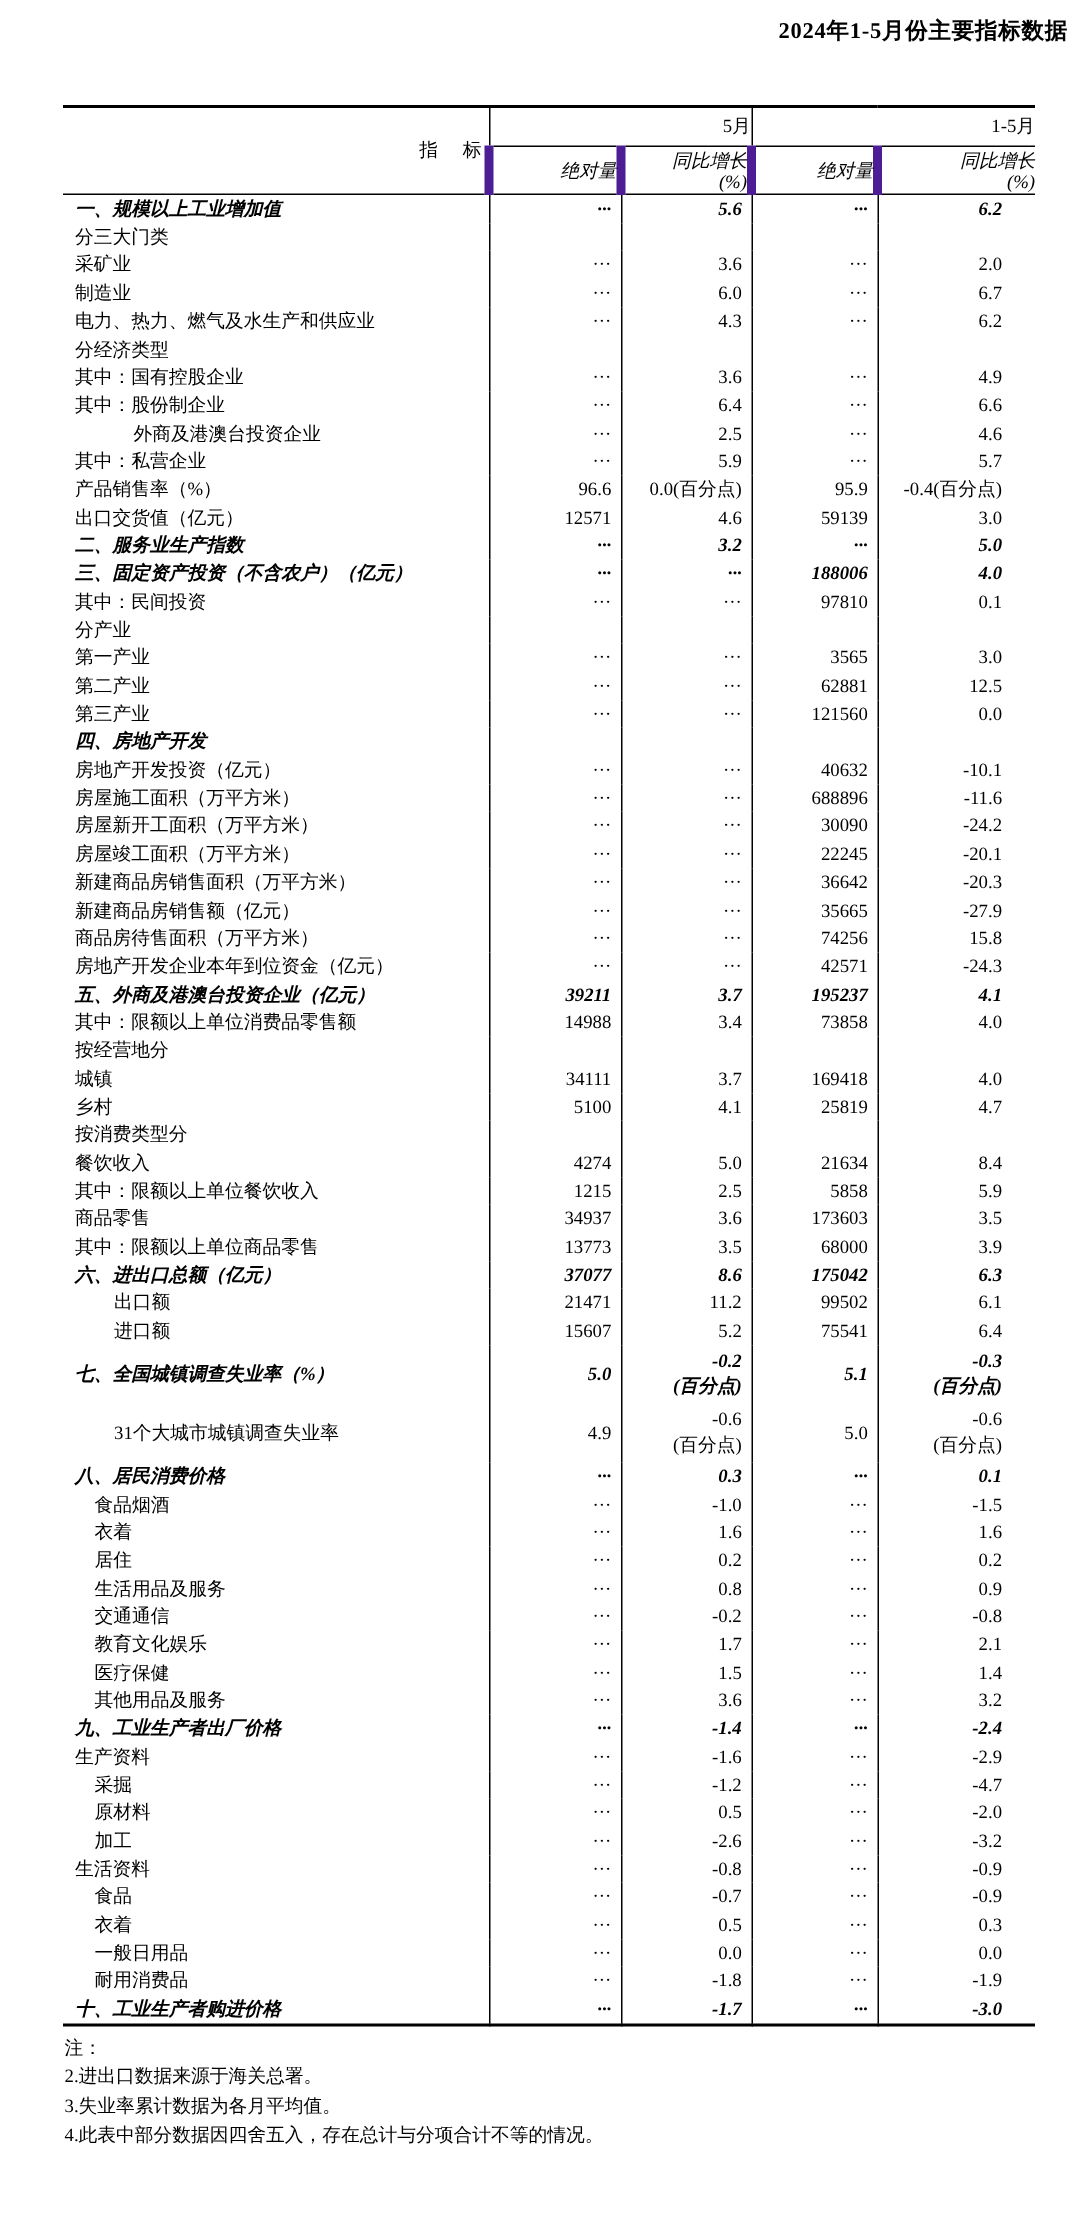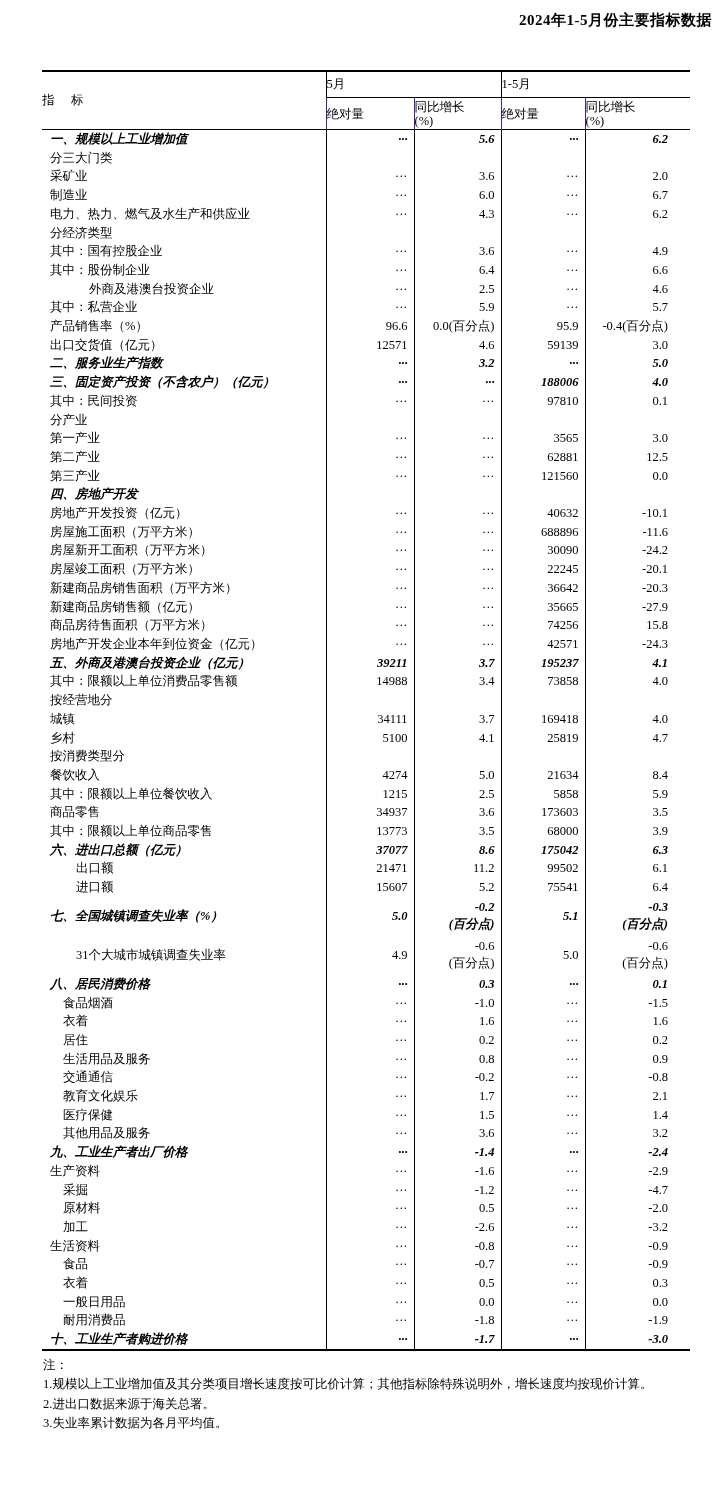--- a/index.html
+++ b/index.html
@@ -16,23 +16,23 @@
     border-collapse:collapse;table-layout:fixed;
     width:648px;margin:40px 0 0 42px;
     border-top:2.5px solid #000;border-bottom:2px solid #000;
     font-size:12.5px;
   }
   col.c-ind{width:284px;}
   col.c-a1{width:88px;}
   col.c-g1{width:87px;}
   col.c-a2{width:84px;}
   col.c-g2{width:105px;}
-  thead th{font-weight:400;text-align:left;vertical-align:middle;padding:0;}
+  thead th{font-weight:400;text-align:right;vertical-align:middle;padding:0;}
   th.group{height:25px;border-bottom:1px solid #000;border-left:1px solid #000;}
-  th.sub{height:31px;border-left:1px solid #4c1d95;line-height:14px;white-space:pre-line;}
+  th.sub{height:31px;border-left:6px solid #4c1d95;line-height:14px;white-space:pre-line;font-style:italic;}
   th.ind-head{letter-spacing:2px;}
   thead{border-bottom:1px solid #000;}
   tbody td{
     height:18.7px;line-height:18.7px;padding:0;vertical-align:middle;
     white-space:pre-line;
   }
   td.ind{text-align:left;padding-left:8px;overflow:hidden;}
   td.num{text-align:right;padding-right:6px;border-left:1px solid #000;}
   td.num.last{padding-right:22px;}
   td.num.twoline{line-height:17.5px;padding-top:2px;padding-bottom:2px;}
@@ -516,17 +516,17 @@
           <td class="num">···</td>
           <td class="num">-1.7</td>
           <td class="num">···</td>
           <td class="num last">-3.0</td>
         </tr>
       </tbody>
   </table>
 
   <div class="notes">
     <p class="note-line">注：</p>
-    <p class="note-line">1.规模以上工业增加值及其分类项目增长速度按可比价计算；其他指标除特殊说明外，增长速度均按现价计算。</p>
     <p class="note-line">2.进出口数据来源于海关总署。</p>
     <p class="note-line">3.失业率累计数据为各月平均值。</p>
+    <p class="note-line">4.此表中部分数据因四舍五入，存在总计与分项合计不等的情况。</p>
   </div>
 </div>
 
 </body></html>

